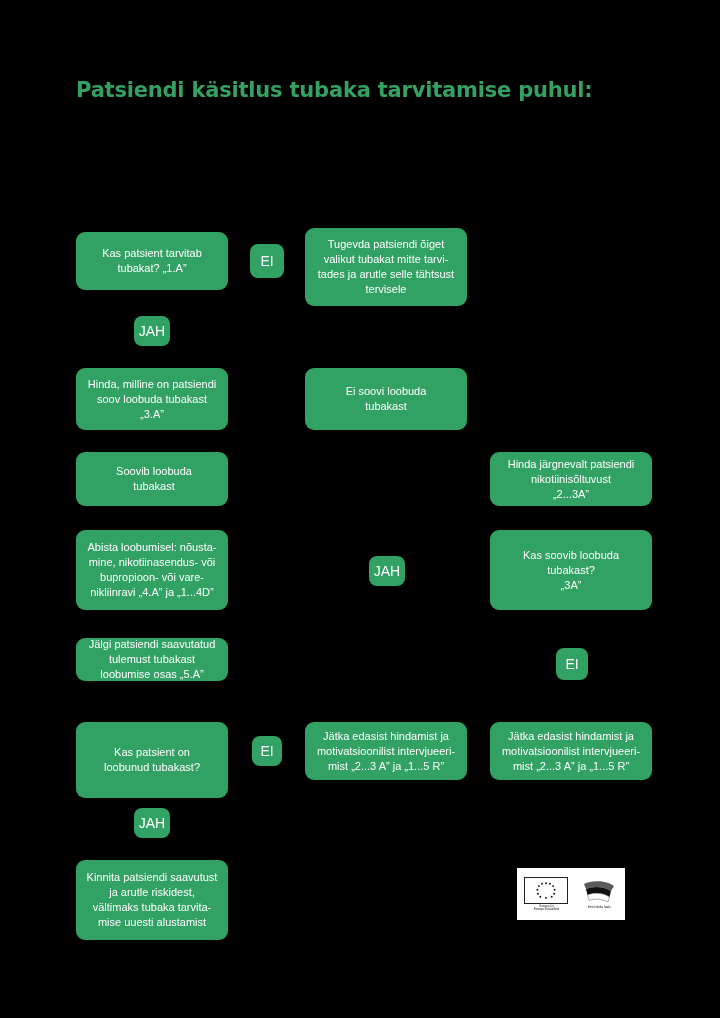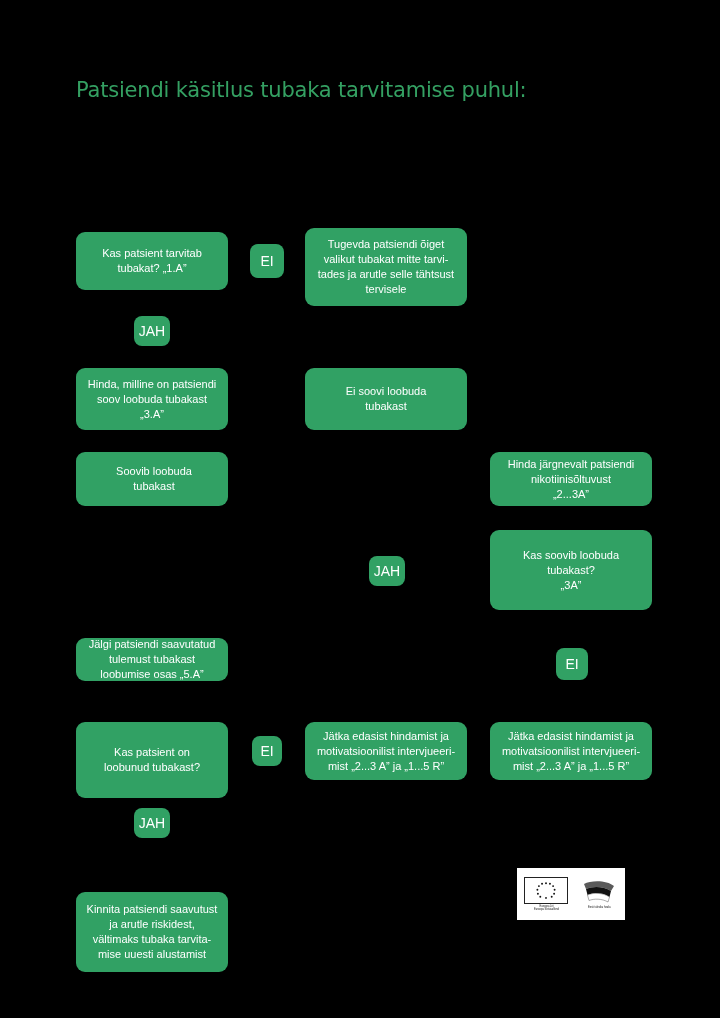--- a/index.html
+++ b/index.html
@@ -21,21 +21,21 @@
     width: 720px;
     height: 1018px;
     background: #000000;
   }
 
   .title {
     position: absolute;
     left: 76px;
     top: 78px;
     font-size: 21px;
-    font-weight: normal;
+    font-weight: bold;
     letter-spacing: -0.2px;
     color: #34a062;
     white-space: nowrap;
     font-family: "DejaVu Sans", sans-serif;
   }
 
   .node {
     position: absolute;
     box-sizing: border-box;
     background: #31a164;
@@ -173,20 +173,28 @@
 
 
   <div class="node" style="left:490px; top:452px; width:162px; height:54px;justify-content:center;">
     <div class="lines">
       <span>Hinda järgnevalt patsiendi</span>
       <span>nikotiinisõltuvust</span>
       <span>„2...3A”</span>
     </div>
   </div>
 
+  <div class="node" style="left:76px; top:530px; width:152px; height:80px;">
+    <div class="lines">
+      <span>Abista loobumisel: nõusta-</span>
+      <span>mine, nikotiinasendus- või</span>
+      <span>bupropioon- või vare-</span>
+      <span>nikliinravi „4.A” ja „1...4D”</span>
+    </div>
+  </div>
 
   <div class="badge" style="left:369px; top:556px; width:36px; height:30px;">
     <span>JAH</span>
   </div>
 
   <div class="node" style="left:490px; top:530px; width:162px; height:80px;">
     <div class="lines">
       <span>Kas soovib loobuda</span>
       <span>tubakast?</span>
       <span>„3A”</span>
@@ -229,21 +237,21 @@
       <span>Jätka edasist hindamist ja</span>
       <span>motivatsioonilist intervjueeri-</span>
       <span>mist „2...3 A” ja „1...5 R”</span>
     </div>
   </div>
 
   <div class="badge" style="left:134px; top:808px; width:36px; height:30px;">
     <span>JAH</span>
   </div>
 
-  <div class="node" style="left:76px; top:860px; width:152px; height:80px;margin-top:32px;">
+  <div class="node" style="left:76px; top:860px; width:152px; height:80px;">
     <div class="lines">
       <span>Kinnita patsiendi saavutust</span>
       <span>ja arutle riskidest,</span>
       <span>vältimaks tubaka tarvita-</span>
       <span>mise uuesti alustamist</span>
     </div>
   </div>
 
   <div class="logo-block">
 

